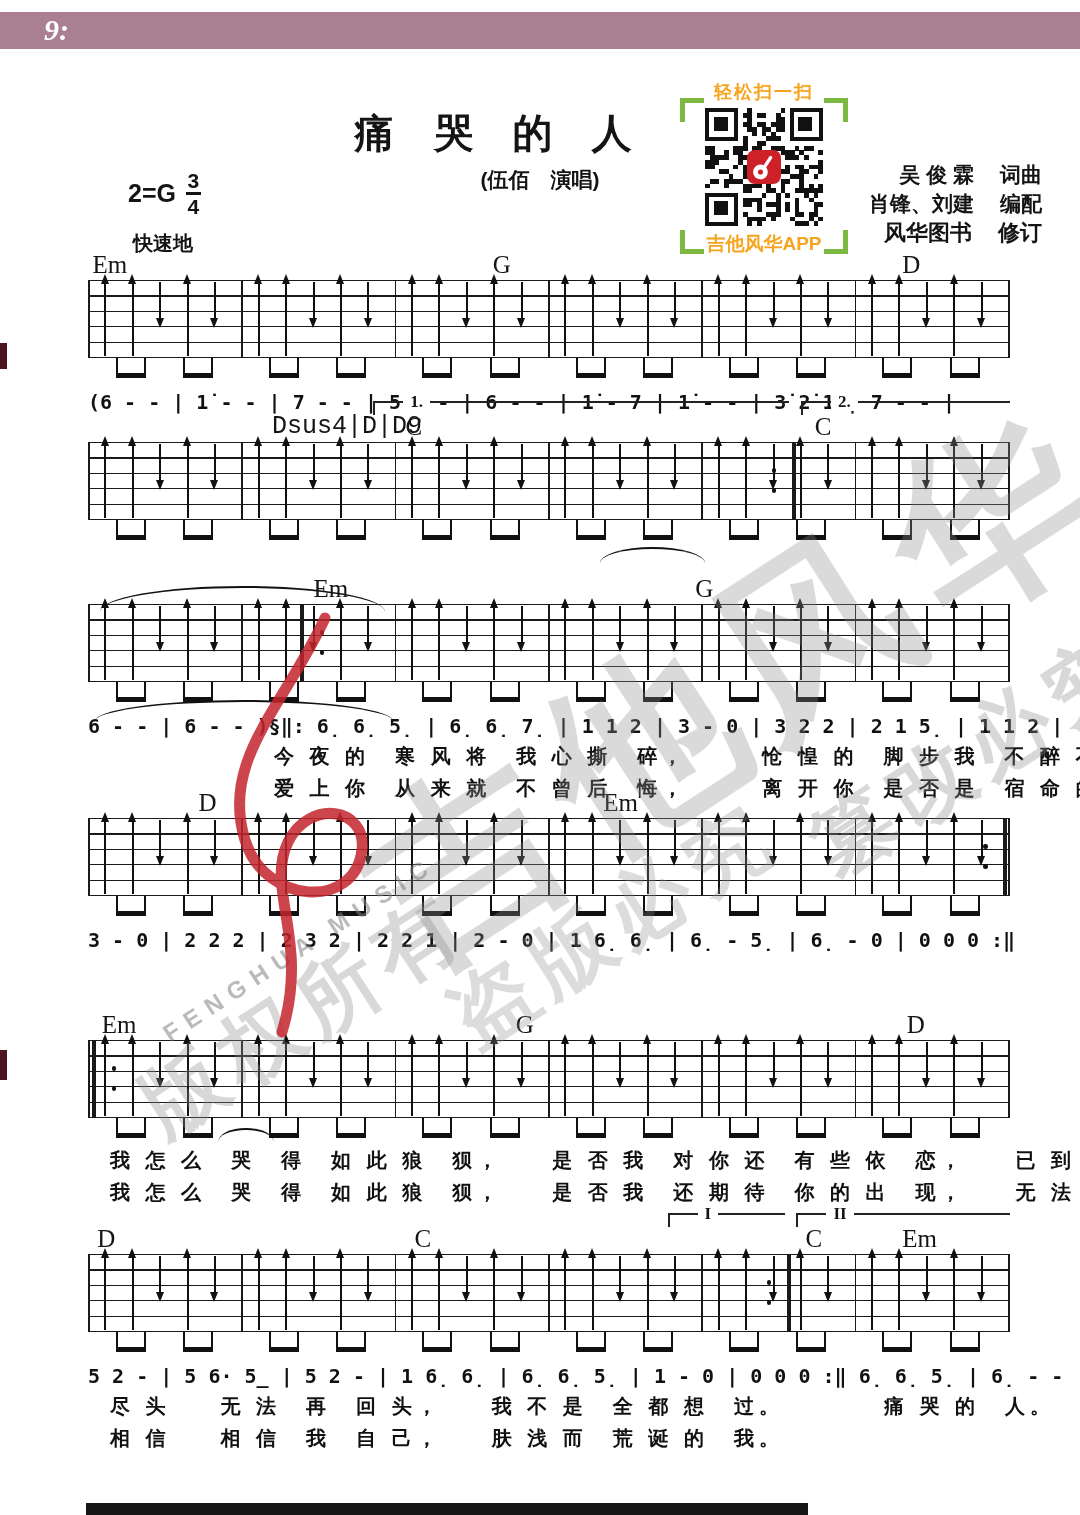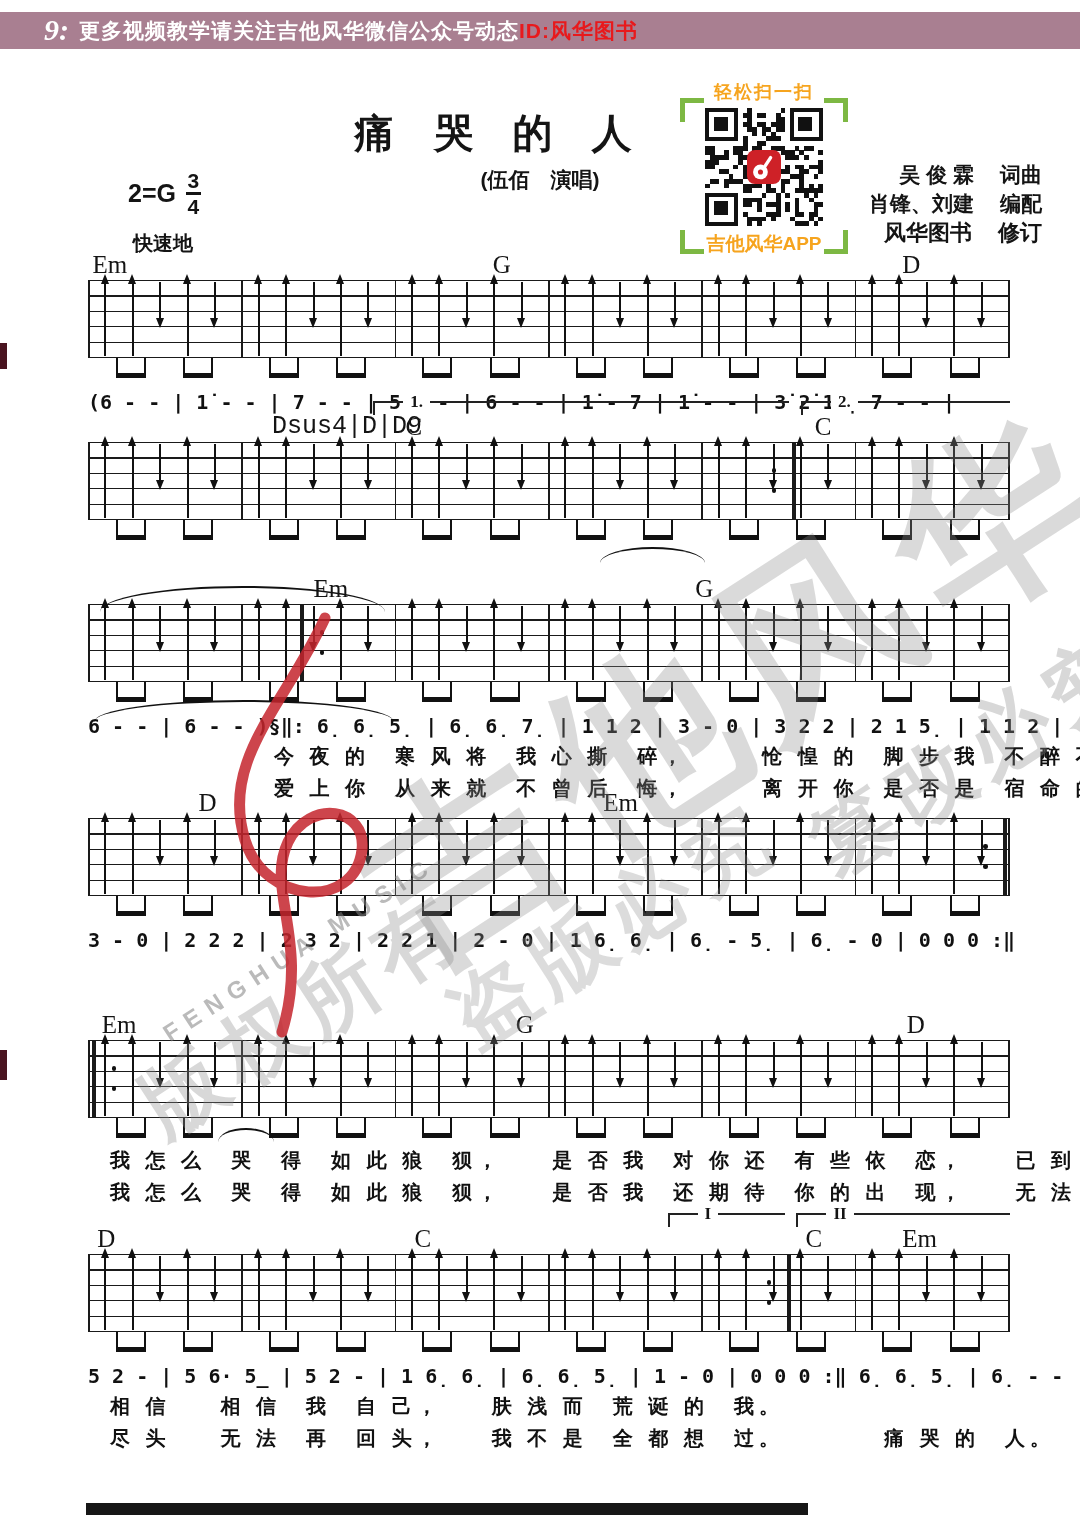--- a/index.html
+++ b/index.html
@@ -72,21 +72,20 @@
   #redlogo{position:absolute;left:190px;top:610px;z-index:2;pointer-events:none;opacity:.85;}
   
   #footstrip{left:86px;top:1503px;width:722px;height:12px;background:#161616;z-index:1;}
   .edgemark{left:0;width:7px;background:#4a1420;z-index:3;}
 </style>
 </head>
 <body>
 
 <div id="headerbar" class="abs">
   <span id="clef">9:</span>
-  <span id="headertext"><span>更多视频教学请关注吉他风华微信公众号动态</span><span id="headerhl">ID:风华图书</span></span>
 </div>
 
 <div id="title" class="abs">痛 哭 的 人</div>
 <div id="subtitle" class="abs">(伍佰　演唱)</div>
 <div id="keysig" class="abs">
   <span>2=G</span>
   <span id="timesig">
     <span>3</span>
     <span class="fracline"></span>
     <span>4</span>
@@ -1030,22 +1029,22 @@
         <div class="stem" style="left: calc(77% + 0px);"></div>
         <div class="stem" style="left: calc(77% + 28px);"></div>
         <div class="beam" style="left: 86.3333%;"></div>
         <div class="stem" style="left: calc(86.3333% + 0px);"></div>
         <div class="stem" style="left: calc(86.3333% + 28px);"></div>
         <div class="beam" style="left: 93.6667%;"></div>
         <div class="stem" style="left: calc(93.6667% + 0px);"></div>
         <div class="stem" style="left: calc(93.6667% + 28px);"></div>
       </div>
       <div class="numbers">5 2 - | 5 6· 5̲ | 5 2 - | 1 6̣ 6̣ | 6̣ 6̣ 5̣ | 1 - 0 | 0 0 0 :‖ 6̣ 6̣ 5̣ | 6̣ - - |</div>
+      <div class="lyricline" style="padding-left: 22px;">尽 头　　无 法　再　回 头，　　我 不 是　全 都 想　过。　　　　痛 哭 的　人。</div>
       <div class="lyricline" style="padding-left: 22px;">相 信　　相 信　我　自 己，　　肤 浅 而　荒 诞 的　我。</div>
-      <div class="lyricline" style="padding-left: 22px;">尽 头　　无 法　再　回 头，　　我 不 是　全 都 想　过。　　　　痛 哭 的　人。</div>
     </div>
   </div>
 
 <div id="footstrip" class="abs"></div>
 <div class="abs edgemark" style="top:343px;height:26px;"></div>
 <div class="abs edgemark" style="top:1050px;height:30px;"></div>
 
 <div class="slur" style="left: 600px; top: 547px; width: 105px; height: 14px;"></div>
 <div class="slur" style="left: 100px; top: 586px; width: 285px; height: 24px;"></div>
 <div class="slur" style="left: 94px; top: 700px; width: 300px; height: 20px;"></div>

